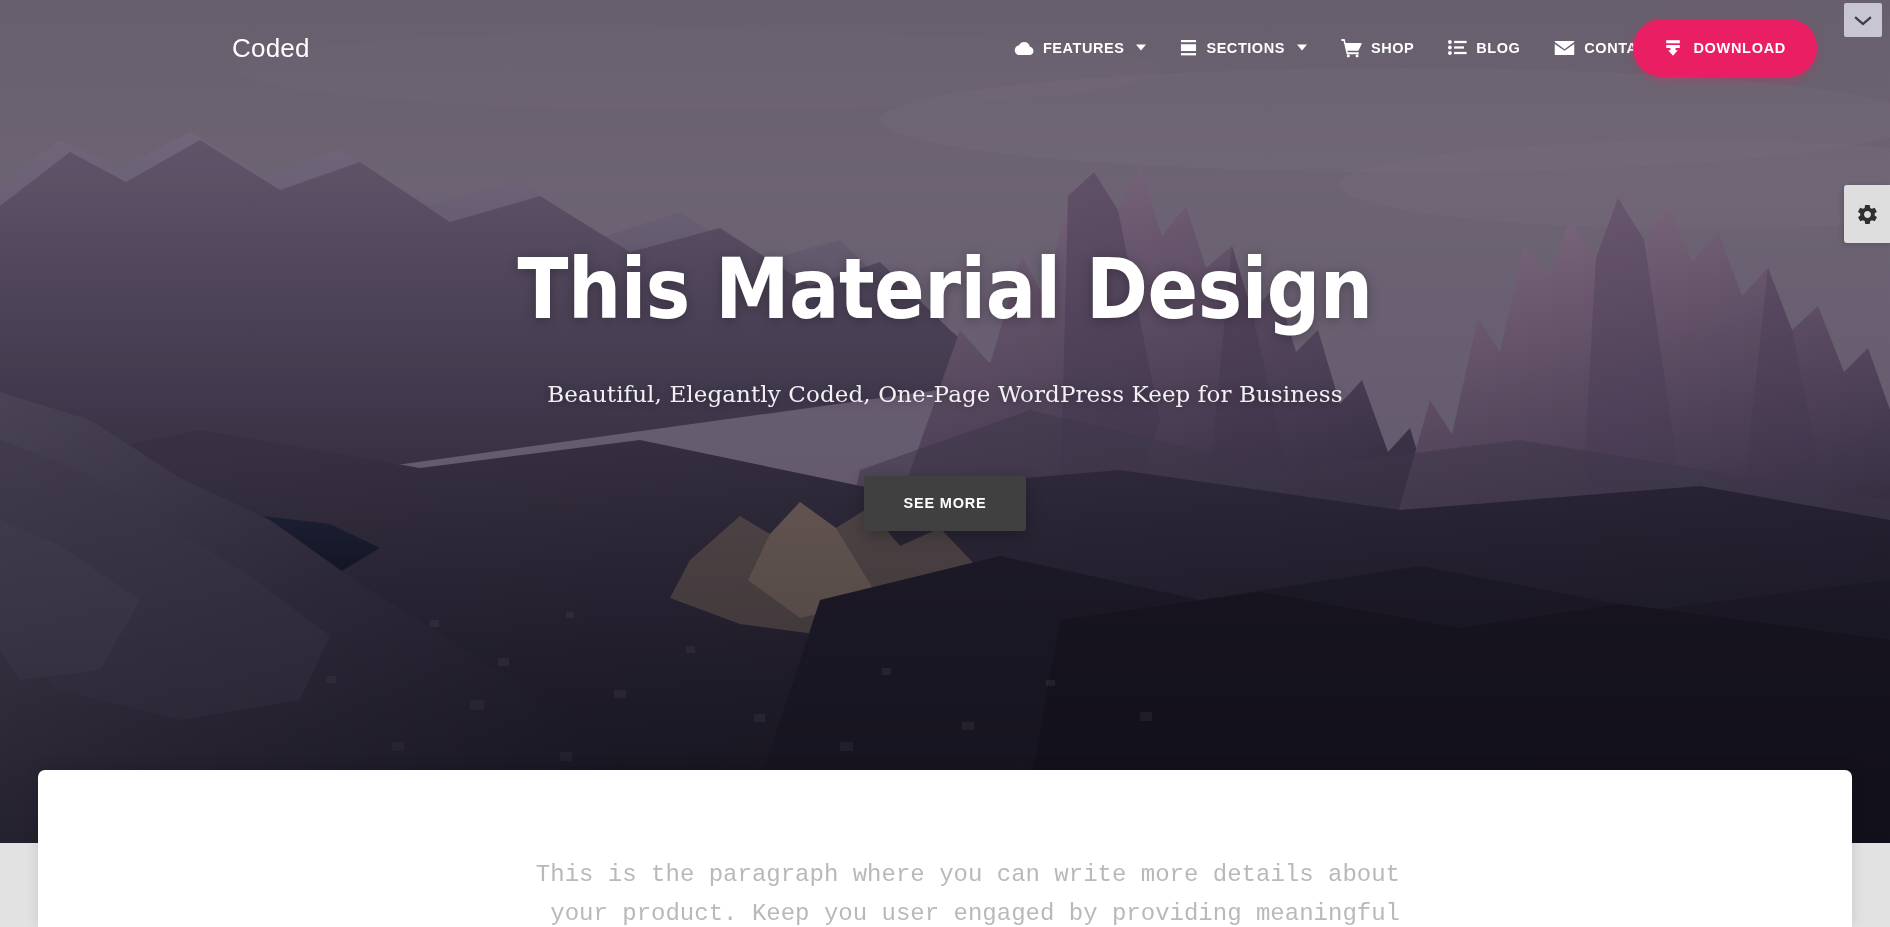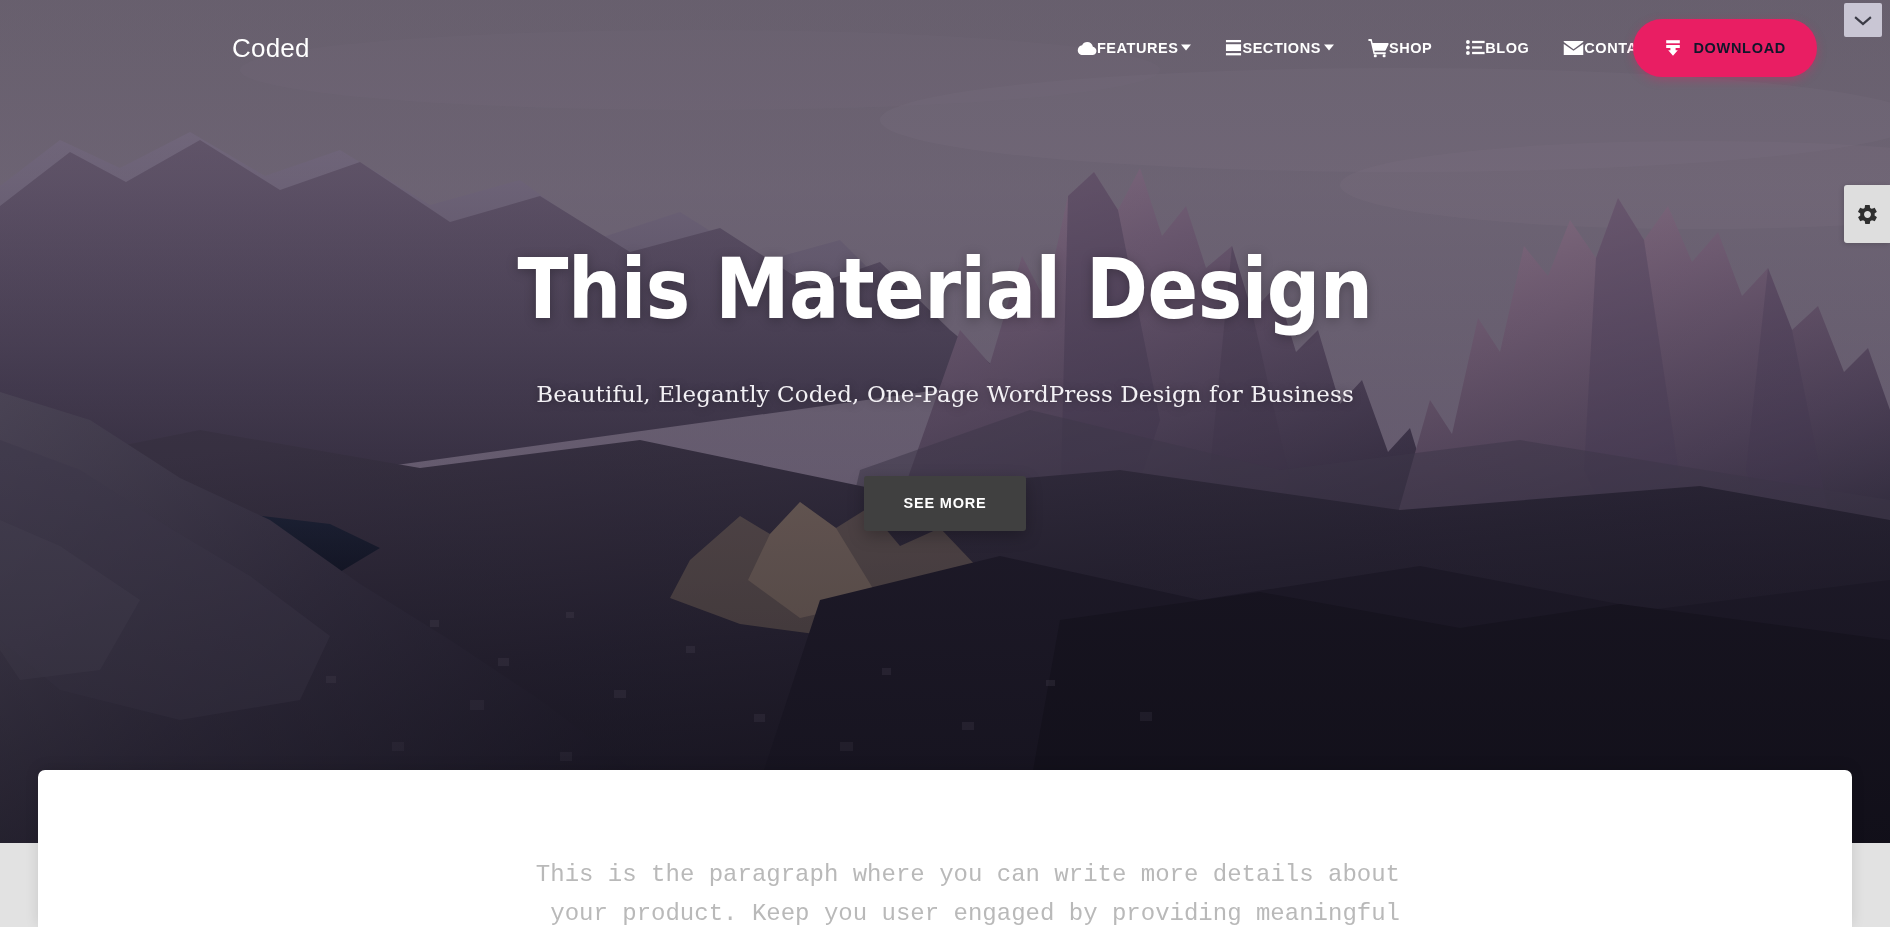--- a/index.html
+++ b/index.html
@@ -72,20 +72,21 @@
     transform: translateY(-50%);
     display: flex;
     align-items: center;
     gap: 0px;
     list-style: none;
   }
 
   .nav-item {
     display: flex;
     align-items: center;
+    gap: 9px;
     padding: 10px 17px;
     color: #ffffff;
     font-size: 14.5px;
     font-weight: 700;
     letter-spacing: .55px;
     text-transform: uppercase;
     text-decoration: none;
     white-space: nowrap;
     cursor: pointer;
   }
@@ -108,21 +109,21 @@
     transform: translateY(-50%);
     display: flex;
     align-items: center;
     justify-content: center;
     gap: 11px;
     height: 58px;
     padding: 0 31px;
     border: none;
     border-radius: 34px;
     background: #e91e63;
-    color: #0f172a;
+    color: #ffffff;
     font-family: inherit;
     font-size: 14.5px;
     font-weight: 700;
     letter-spacing: .7px;
     text-transform: uppercase;
     cursor: pointer;
     box-shadow: 0 3px 10px rgba(233,30,99,0.34);
   }
   #download-button svg { display: block; fill: #ffffff; }
 
@@ -441,21 +442,21 @@
           <path d="M2.2 1.2h13.6v3.1H2.2z"></path>
           <path d="M2.2 5.9h13.6v3.2H11.6v2.1h2.2L9 16.8 4.2 11.2h2.2V9.1H2.2z"></path>
         </svg>
       </span>
       <span>DOWNLOAD</span>
     </button>
   </nav>
 
   <div id="hero-content">
     <h1 id="hero-title">This Material Design</h1>
-    <p id="hero-subtitle">Beautiful, Elegantly Coded, One-Page WordPress Design for Business</p>
+    <p id="hero-subtitle">Beautiful, Elegantly Coded, One-Page WordPress Keep for Business</p>
     <button id="see-more-button">SEE MORE</button>
   </div>
 
 </div>
 
 <div id="content-card">
   <p id="intro-paragraph">This is the paragraph where you can write more details about your product. Keep you user engaged by providing meaningful information. Remember that by this time, the user is curious</p>
 </div>
 
 <button id="collapse-button">

